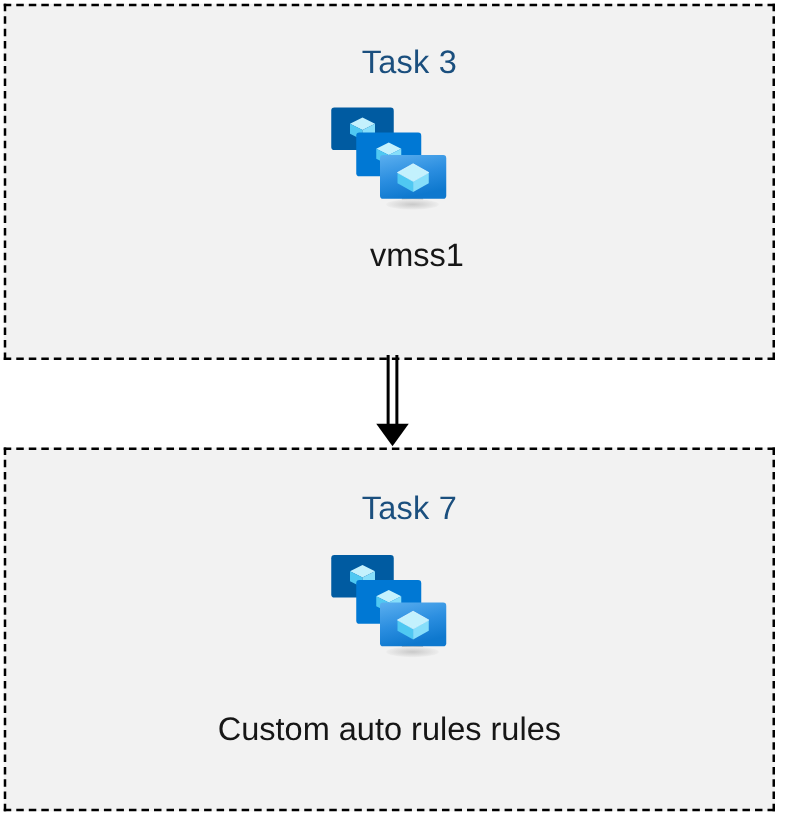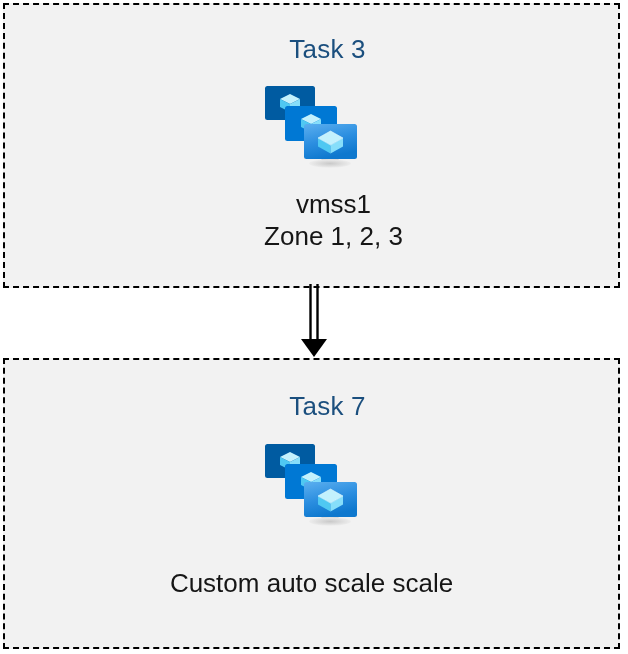--- a/index.html
+++ b/index.html
@@ -140,21 +140,21 @@
 
         <g>
           <path d="M70.5 51 L83 58 L70.5 65 L58 58 Z" fill="#C3F1FD"></path>
           <path d="M58 58 L70.5 65 L70.5 73.5 L58 66.5 Z" fill="#4FC8F2"></path>
           <path d="M83 58 L70.5 65 L70.5 73.5 L83 66.5 Z" fill="#86DEFA"></path>
           <path d="M70.5 51 L83 58 L70.5 65 L58 58 Z" fill="none" stroke="#E6FAFF" stroke-width="0.6"></path>
         </g>
       </svg>
     </div>
 
-    <div class="caption"><span>vmss1</span><br><span>Zone 1, 2, 3</span></div>
+    <div class="caption"><span>vmss1</span><br></div>
   </div>
 
   <div class="connector">
     <svg width="36" height="76" viewBox="0 0 36 76" xmlns="http://www.w3.org/2000/svg">
 
       <line x1="14.5" y1="0" x2="14.5" y2="58" stroke="#000000" stroke-width="2.4"></line>
       <line x1="21.5" y1="0" x2="21.5" y2="58" stroke="#000000" stroke-width="2.4"></line>
 
       <path d="M5 55 L31 55 L18 73 Z" fill="#000000"></path>
     </svg>
@@ -201,16 +201,16 @@
         <rect x="44" y="44" width="53" height="35" rx="2.5" fill="url(#frontGradB)"></rect>
         <g>
           <path d="M70.5 51 L83 58 L70.5 65 L58 58 Z" fill="#C3F1FD"></path>
           <path d="M58 58 L70.5 65 L70.5 73.5 L58 66.5 Z" fill="#4FC8F2"></path>
           <path d="M83 58 L70.5 65 L70.5 73.5 L83 66.5 Z" fill="#86DEFA"></path>
           <path d="M70.5 51 L83 58 L70.5 65 L58 58 Z" fill="none" stroke="#E6FAFF" stroke-width="0.6"></path>
         </g>
       </svg>
     </div>
 
-    <div class="caption">Custom auto scale scale</div>
+    <div class="caption">Custom auto rules rules</div>
   </div>
 
 </div>
 
 </body></html>

